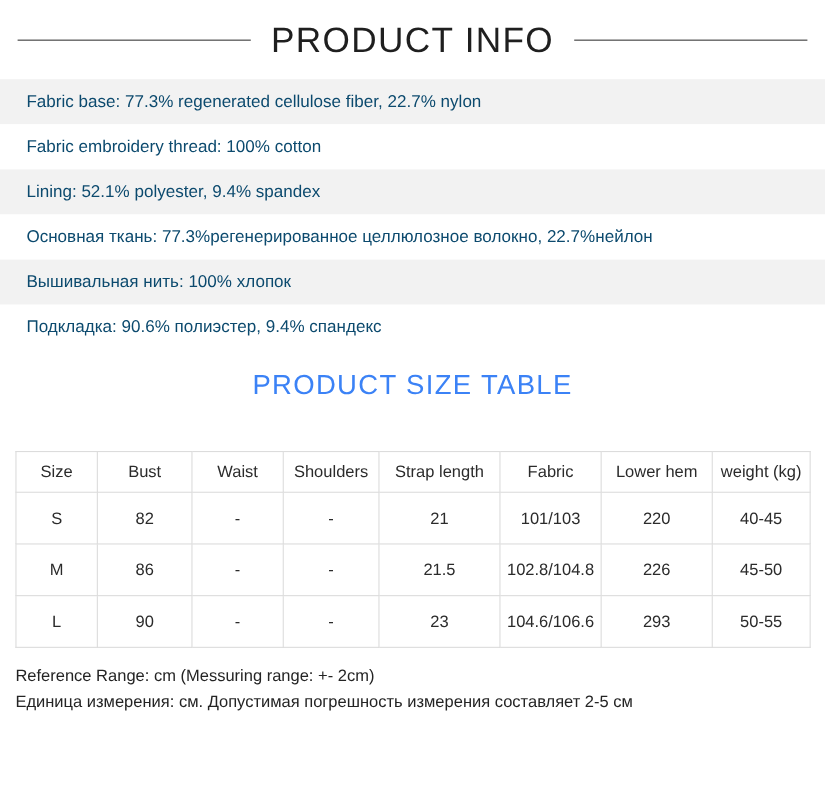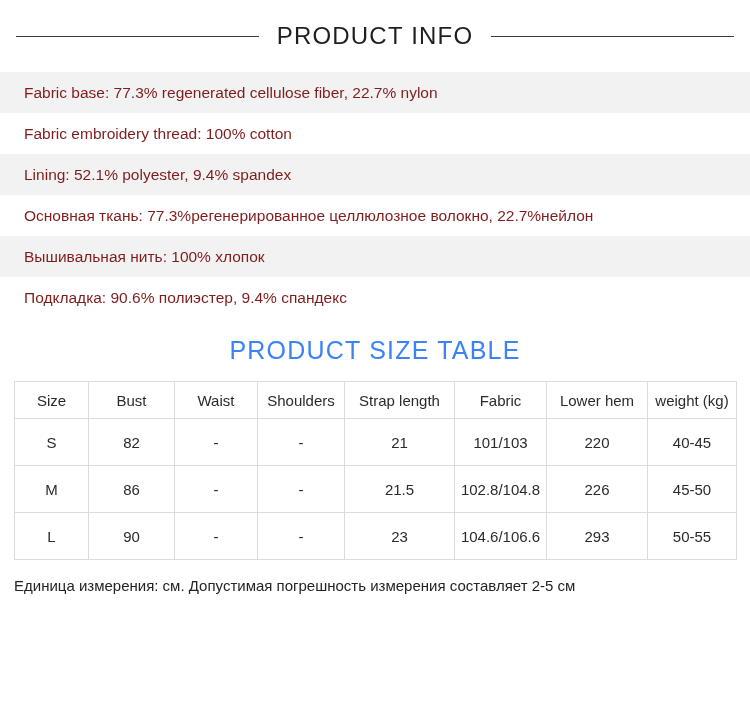--- a/index.html
+++ b/index.html
@@ -31,57 +31,58 @@
     box-sizing: border-box;
   }
   .section-title .rule {
     flex: 1 1 auto;
     height: 1px;
     background: #3a3a3a;
   }
   .section-title .ttl {
     flex: 0 0 auto;
     padding: 0 18px;
-    font-size: 24px;
+    font-size: 32px;
     letter-spacing: 1.2px;
     color: #1f1f1f;
     font-weight: 400;
     white-space: nowrap;
   }
 
   
   .info-list {
     width: 750px;
   }
   .info-row {
     height: 41px;
     line-height: 41px;
     padding: 0 24px;
     box-sizing: border-box;
     font-size: 15.5px;
-    color: #7f1d1d;
+    color: #0c4a6e;
     white-space: nowrap;
     overflow: hidden;
   }
   .info-row.odd { background: #f2f2f2; }
   .info-row.even { background: #ffffff; }
 
   
   .plain-title {
     text-align: center;
     font-size: 25px;
     letter-spacing: 1.2px;
     color: #3b82f6;
     padding: 18px 0 16px 0;
   }
 
   
   .table-wrap {
     padding: 0 14px;
     box-sizing: border-box;
+    margin-top: 29px;
   }
   table.size-table {
     width: 722px;
     border-collapse: collapse;
     table-layout: fixed;
   }
   table.size-table td {
     border: 1px solid #dcdcdc;
     text-align: center;
     vertical-align: middle;
@@ -188,16 +189,17 @@
           <td>23</td>
           <td>104.6/106.6</td>
           <td>293</td>
           <td>50-55</td>
         </tr>
       </tbody>
     </table>
   </div>
 
   <div class="footnotes">
+    <div class="footnote">Reference Range: cm (Messuring range: +- 2cm)</div>
     <div class="footnote">Единица измерения: см. Допустимая погрешность измерения составляет 2-5 см</div>
   </div>
 
 </div>
 
 </body></html>

